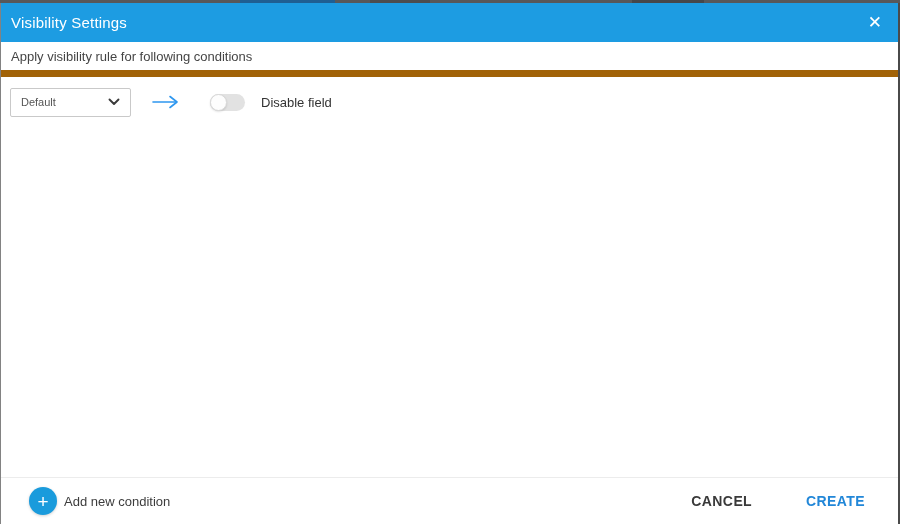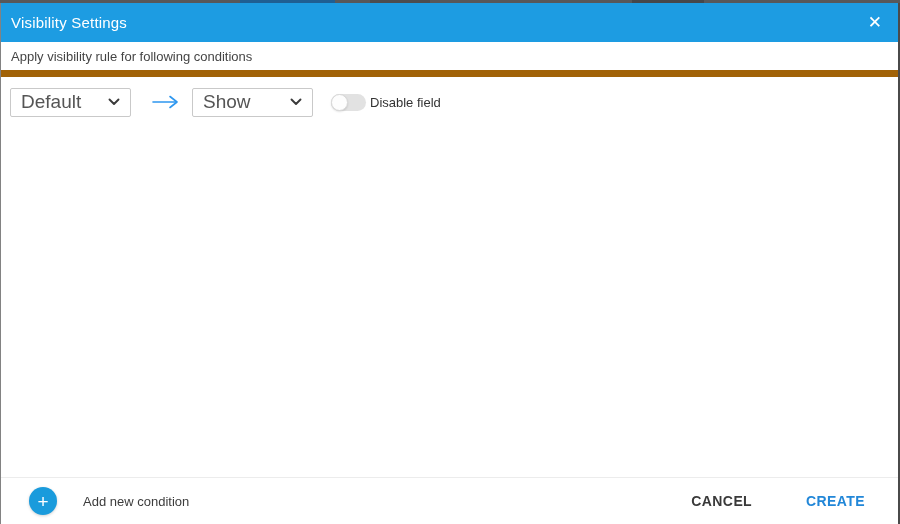--- a/index.html
+++ b/index.html
@@ -56,61 +56,61 @@
     height: 40px;
   }
   .select-box {
     width: 121px; height: 29px;
     border: 1px solid #c9c9c9; border-radius: 2px;
     background: #ffffff;
     display: flex; align-items: center;
     padding: 0 10px;
     cursor: pointer;
   }
-  .select-value { color: #555555; font-size: 19px; flex: 1; }
+  .select-value { color: #555555; font-size: 11px; flex: 1; }
   .chevron { flex: 0 0 auto; display: block; }
 
   .arrow-wrap {
     margin: 0 13px 0 21px;
     display: flex; align-items: center;
   }
 
   .toggle {
     margin-left: 18px;
     width: 35px; height: 17px;
     background: #e2e2e2; border-radius: 9px;
     position: relative; cursor: pointer;
   }
   .toggle .knob {
     position: absolute; left: 0; top: 0;
     width: 17px; height: 17px; border-radius: 50%;
     background: #fdfdfd;
     border: 1px solid #d8d8d8;
     box-shadow: 0 1px 2px rgba(0,0,0,0.12);
   }
-  .toggle-label { margin-left: 4px; color: #333333; font-size: 13px; }
+  .toggle-label { margin-left: 16px; color: #333333; font-size: 13px; }
 
   
   .dlg-footer {
     position: absolute; left: 1px; right: 2px; bottom: 0; height: 47px;
     border-top: 1px solid #ececec;
     background: #ffffff;
     display: flex; align-items: center;
     padding-left: 28px;
   }
   .add-btn {
     width: 28px; height: 28px; border-radius: 50%;
     background: #1a9bdc;
     color: #ffffff;
     display: flex; align-items: center; justify-content: center;
     font-size: 19px; font-weight: 300; line-height: 1;
     cursor: pointer;
     box-shadow: 0 1px 3px rgba(0,0,0,0.18);
   }
-  .add-label { margin-left: 26px; color: #3c3c3c; font-size: 13px; cursor: pointer; }
+  .add-label { margin-left: 7px; color: #3c3c3c; font-size: 13px; cursor: pointer; }
   .footer-spacer { flex: 1; }
   .btn-text {
     font-size: 14px; font-weight: bold; letter-spacing: 0.4px;
     cursor: pointer; background: none; border: none;
     font-family: "Liberation Sans", "DejaVu Sans", sans-serif;
   }
   .btn-cancel { color: #3a3a3a; margin-right: 54px; }
   .btn-create { color: #2287d8; margin-right: 33px; }
 </style>
 </head>
@@ -142,26 +142,20 @@
     </svg>
   </div>
 
   <span class="arrow-wrap">
     <svg width="27" height="14" viewBox="0 0 27 14">
       <line x1="1" y1="7" x2="24" y2="7" stroke="#2e97ef" stroke-width="1.6" stroke-linecap="round"></line>
       <polyline points="18,1.5 25,7 18,12.5" fill="none" stroke="#2e97ef" stroke-width="1.6" stroke-linecap="round" stroke-linejoin="round"></polyline>
     </svg>
   </span>
 
-  <div class="select-box">
-    <span class="select-value">Show</span>
-    <svg class="chevron" width="12" height="8" viewBox="0 0 12 8">
-      <polyline points="1.5,1.5 6,6 10.5,1.5" fill="none" stroke="#3a3a3a" stroke-width="1.9" stroke-linecap="round" stroke-linejoin="round"></polyline>
-    </svg>
-  </div>
 
   <div class="toggle">
     <div class="knob"></div>
   </div>
   <span class="toggle-label">Disable field</span>
 
 </div>
 
 <div class="dlg-footer">
   <div class="add-btn">

